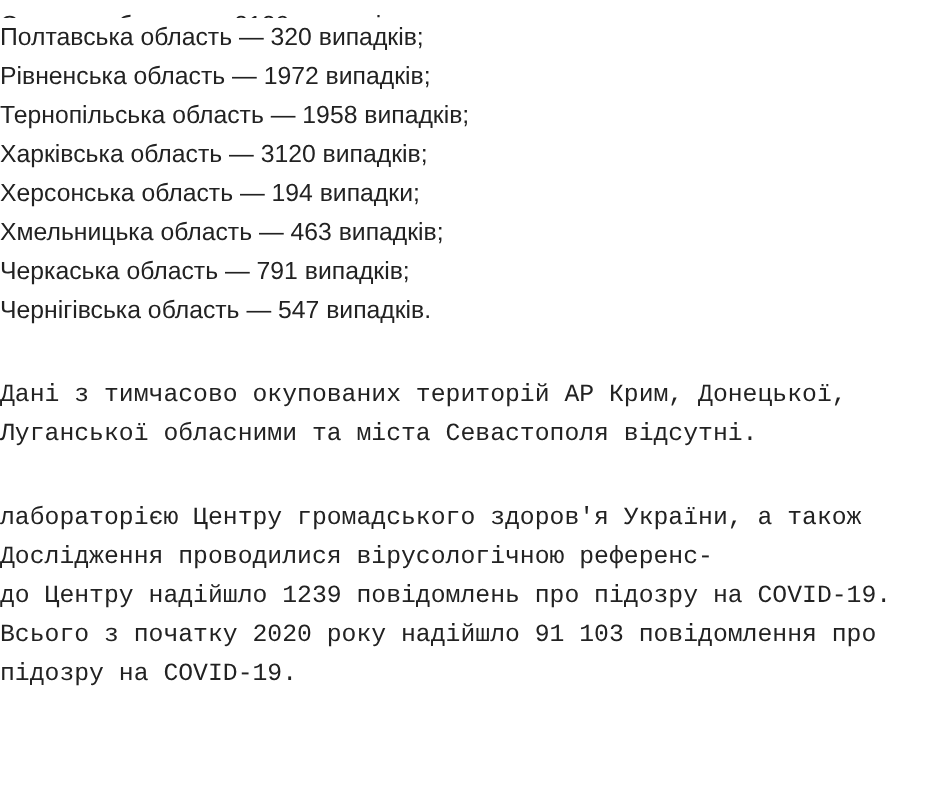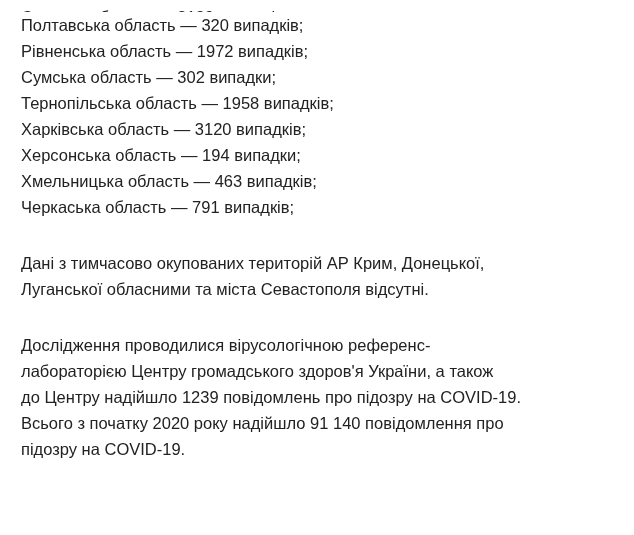--- a/index.html
+++ b/index.html
@@ -11,21 +11,21 @@
     height: 535px;
     background: #ffffff;
     font-family: "Liberation Sans", sans-serif;
     color: #222222;
     overflow: hidden;
   }
   .page {
     box-sizing: border-box;
     width: 634px;
     height: 535px;
-    padding: 6px 14px 0 21px;
+    padding: 6px 14px 0 0;
     background: #ffffff;
   }
   .clipped-line {
     height: 6px;
     overflow: hidden;
     line-height: 22px;
     font-size: 16.5px;
     color: #222222;
   }
   .region-list {
@@ -37,53 +37,54 @@
     font-size: 16.5px;
     line-height: 26px;
     color: #222222;
     white-space: nowrap;
   }
   .para {
     font-size: 16.5px;
     line-height: 26px;
     color: #222222;
     margin: 0;
+    font-family: Liberation Mono, monospace;
   }
   .gap-medium {
     height: 30px;
   }
 </style>
 </head>
 <body>
 
 <div class="page">
 
   <div class="clipped-line">Одеська область — 3129 випадків;</div>
 
   <ul class="region-list">
     <li class="region-item">Полтавська область — 320 випадків;</li>
     <li class="region-item">Рівненська область — 1972 випадків;</li>
-    <li class="region-item">Сумська область — 302 випадки;</li>
     <li class="region-item">Тернопільська область — 1958 випадків;</li>
     <li class="region-item">Харківська область — 3120 випадків;</li>
     <li class="region-item">Херсонська область — 194 випадки;</li>
     <li class="region-item">Хмельницька область — 463 випадків;</li>
     <li class="region-item">Черкаська область — 791 випадків;</li>
+    <li class="region-item">Чернігівська область — 547 випадків.</li>
   </ul>
 
   <div class="gap-medium"></div>
 
   <div>
     <p class="para">Дані з тимчасово окупованих територій АР Крим, Донецької,</p>
     <p class="para">Луганської обласними та міста Севастополя відсутні.</p>
   </div>
 
   <div class="gap-medium"></div>
 
   <div>
+    <p class="para">лабораторією Центру громадського здоров'я України, а також</p>
     <p class="para">Дослідження проводилися вірусологічною референс-</p>
-    <p class="para">лабораторією Центру громадського здоров'я України, а також</p>
     <p class="para">до Центру надійшло 1239 повідомлень про підозру на COVID-19.</p>
-    <p class="para">Всього з початку 2020 року надійшло 91 140 повідомлення про</p>
+    <p class="para">Всього з початку 2020 року надійшло 91 103 повідомлення про</p>
     <p class="para">підозру на COVID-19.</p>
   </div>
 
 </div>
 
 </body></html>

